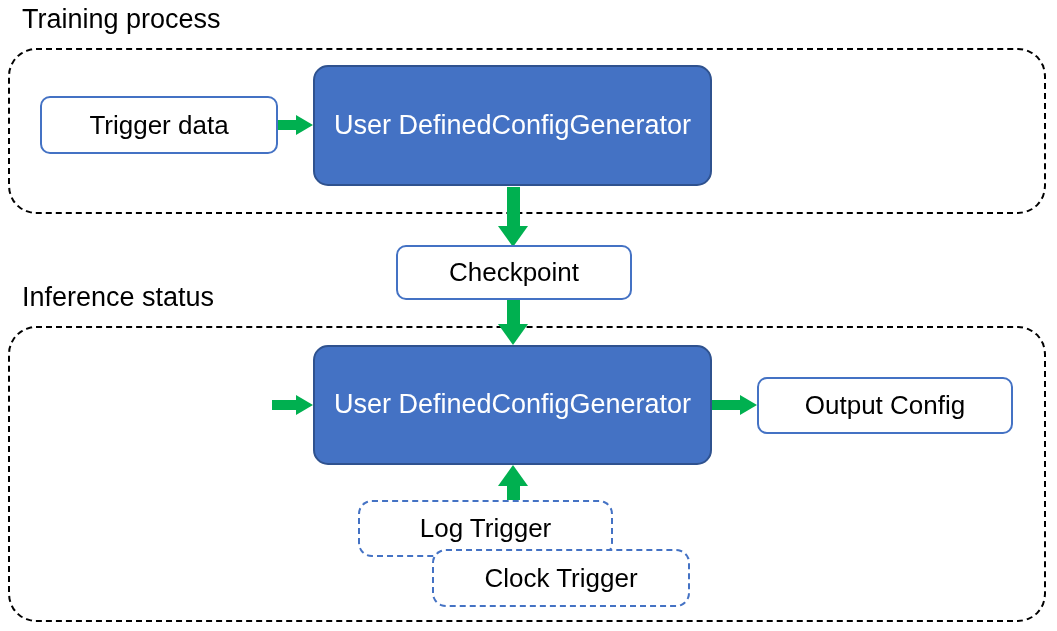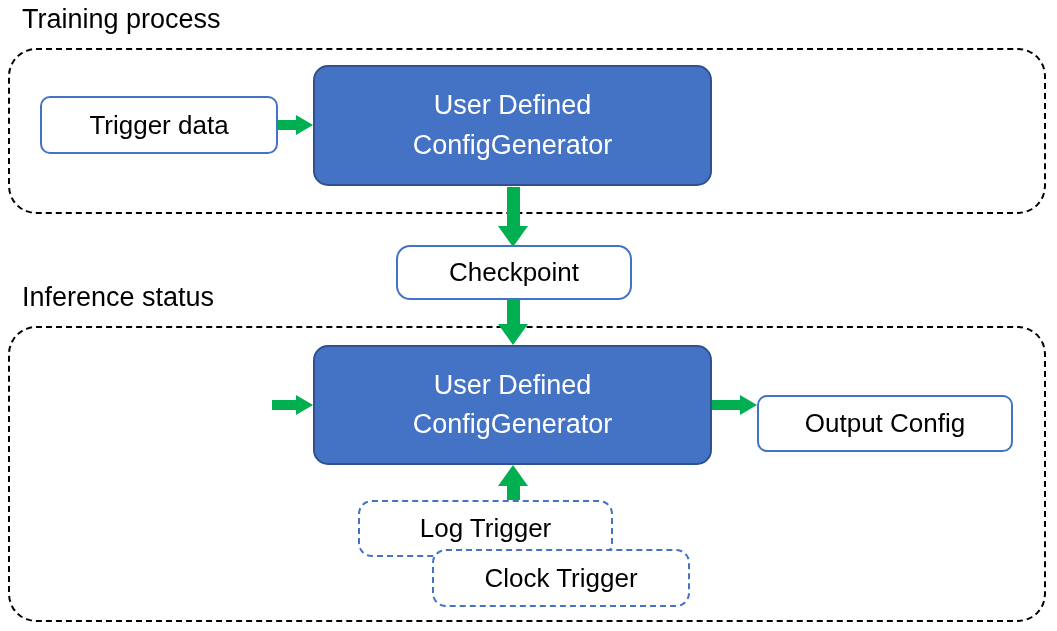--- a/index.html
+++ b/index.html
@@ -45,21 +45,21 @@
     border: 2px solid var(--outline_border);
     border-radius: 10px;
     white-space: nowrap;
   }
   .node.blue {
     background: var(--node_fill);
     border: 2.5px solid var(--node_border);
     border-radius: 15px;
     color: var(--text_light);
     font-size: 27px;
-    flex-direction: column;
+    flex-direction: row;
     line-height: 1.45;
   }
   .node.dashed-blue {
     border: 2px dashed var(--outline_border);
     border-radius: 14px;
   }
   
   .arrow-h {
     position: absolute;
     display: flex;
@@ -92,29 +92,29 @@
     border-bottom: 21px solid var(--arrow);
   }
 
   
   #title-training   { left: 22px;  top: 4px; }
   #training-box     { left: 8px;   top: 48px;  width: 1038px; height: 166px; }
   #training-data    { left: 40px;  top: 96px;  width: 238px;  height: 58px; }
   #arrow-td-gen     { left: 278px; top: 115px; width: 35px;   height: 20px; }
   #gen-training     { left: 313px; top: 65px;  width: 399px;  height: 121px; }
   #arrow-gen-ckpt   { left: 498px; top: 187px; width: 30px;   height: 60px; }
-  #checkpoint       { left: 396px; top: 245px; width: 236px;  height: 55px; border-radius: 14px; }
+  #checkpoint       { left: 396px; top: 245px; width: 236px;  height: 55px; }
   #arrow-ckpt-gen   { left: 498px; top: 300px; width: 30px;   height: 45px; }
   #title-inference  { left: 22px;  top: 282px; }
   #inference-box    { left: 8px;   top: 326px; width: 1038px; height: 296px; }
   #current-status   { left: 28px;  top: 377px; width: 244px;  height: 57px; }
   #arrow-cs-gen     { left: 272px; top: 395px; width: 41px;   height: 20px; }
   #gen-inference    { left: 313px; top: 345px; width: 399px;  height: 120px; }
   #arrow-gen-out    { left: 712px; top: 395px; width: 45px;   height: 20px; }
-  #output-config    { left: 757px; top: 377px; width: 256px;  height: 57px; margin-top: 18px; }
+  #output-config    { left: 757px; top: 377px; width: 256px;  height: 57px; }
   #arrow-trig-gen   { left: 498px; top: 465px; width: 30px;   height: 35px; }
   #log-trigger      { left: 358px; top: 500px; width: 255px;  height: 57px; }
   #clock-trigger    { left: 432px; top: 549px; width: 258px;  height: 58px; z-index: 2; }
 </style>
 </head>
 <body>
 
 <div class="canvas">
 
   <div class="section-label" id="title-training">Training process</div>

